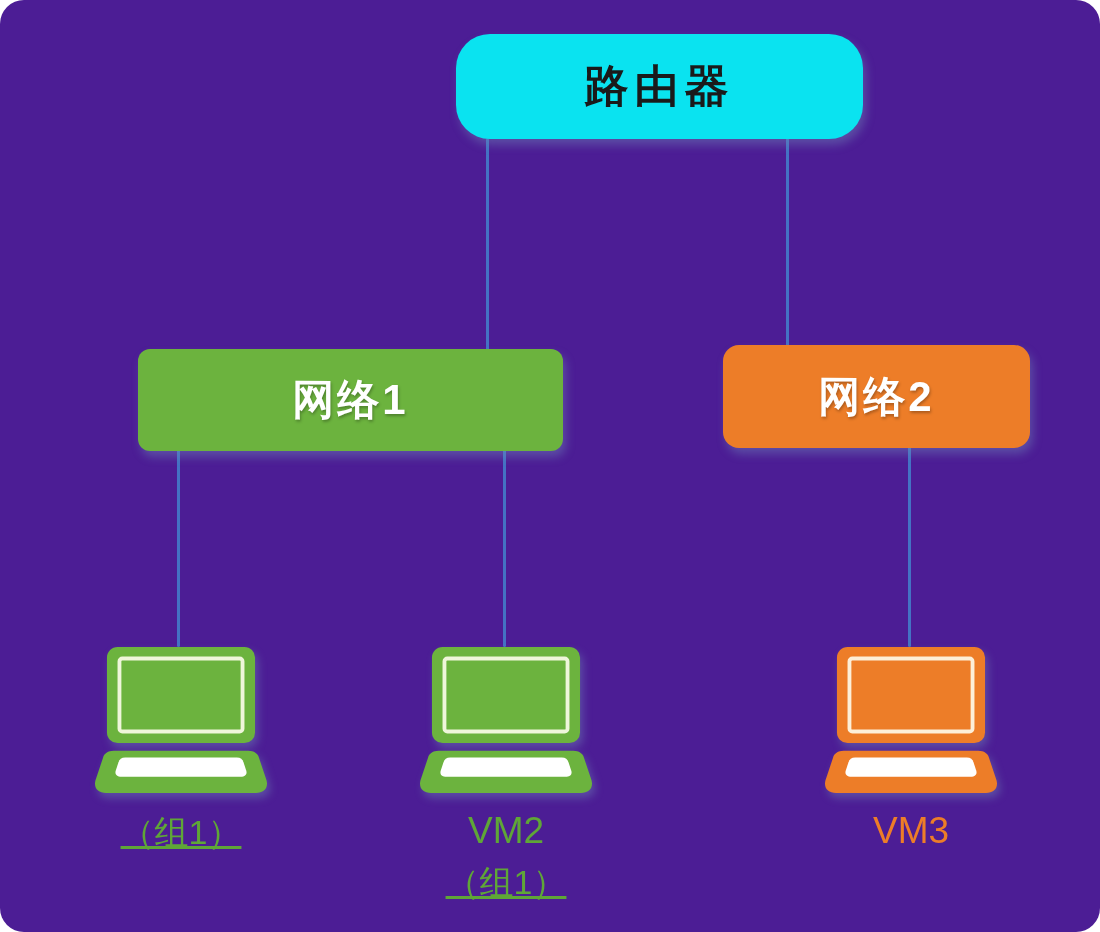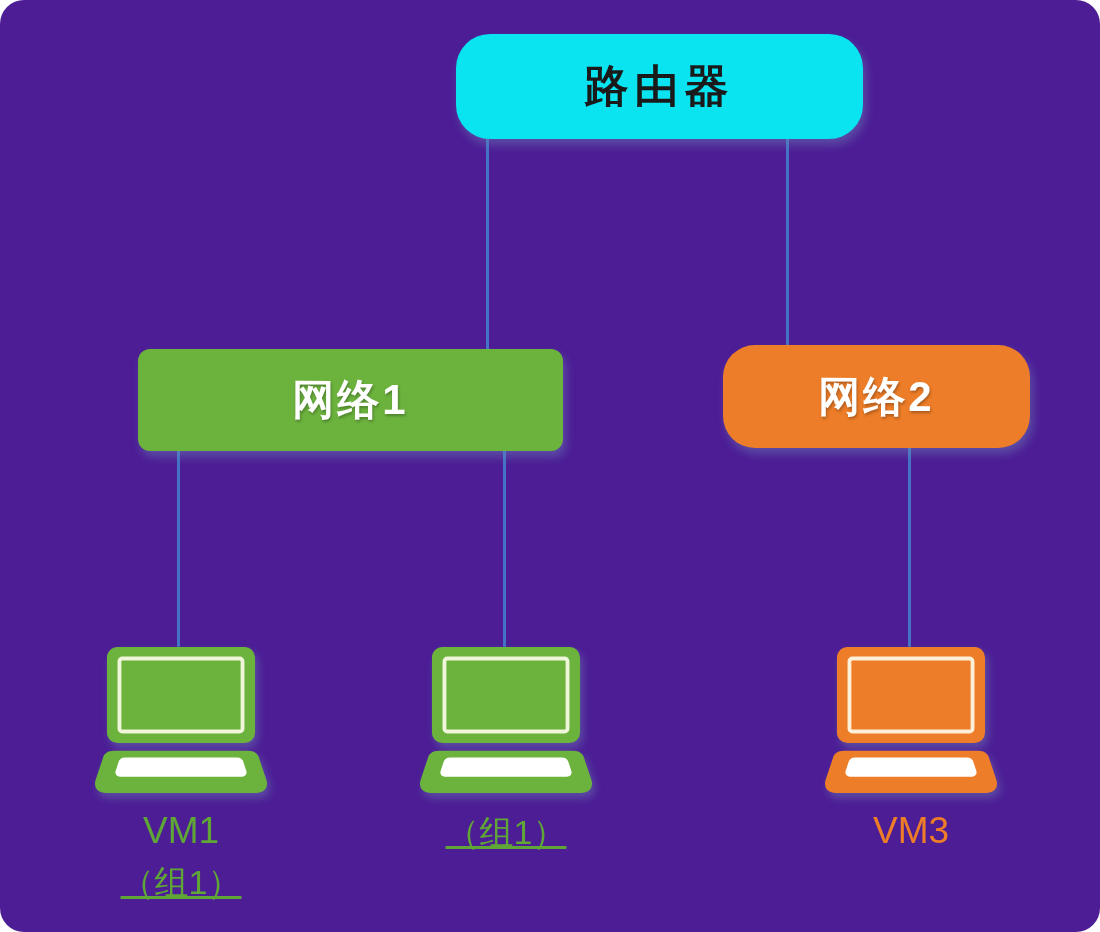--- a/index.html
+++ b/index.html
@@ -34,21 +34,21 @@
     left: 456px; top: 34px; width: 407px; height: 105px;
     border-radius: 34px; font-size: 44px; letter-spacing: 6px;
   }
   .node-net1 {
     left: 138px; top: 349px; width: 425px; height: 102px;
     border-radius: 12px; font-size: 42px; letter-spacing: 3px;
     text-shadow: 1px 2px 3px rgba(0,0,0,0.28);
   }
   .node-net2 {
     left: 723px; top: 345px; width: 307px; height: 103px;
-    border-radius: 32px; font-size: 42px; letter-spacing: 3px;
+    border-radius: 16px; font-size: 42px; letter-spacing: 3px;
     text-shadow: 1px 2px 3px rgba(0,0,0,0.28);
   }
 
   
   .laptop {
     position: absolute;
     width: 180px; height: 150px;
   }
   .laptop svg {
     width: 100%; height: 100%;
@@ -115,25 +115,25 @@
   <div class="laptop laptop-vm3">
     <svg viewBox="0 0 180 156">
       <rect x="13" y="2" width="154" height="100" rx="11" fill="#ed7d28"></rect>
       <rect x="26" y="14" width="128" height="76" rx="3" fill="none" stroke-width="4" stroke="#fdefd8"></rect>
       <path d="M20 110 L160 110 C166 110 170 113 171 117 L179 141 C181 149 176 154 168 154 L12 154 C4 154 -1 149 1 141 L9 117 C10 113 14 110 20 110 Z" fill="#ed7d28"></path>
       <path d="M32 117 L148 117 C152 117 154 119 155 122 L158 131 C159 135 156 137 152 137 L28 137 C24 137 21 135 22 131 L25 122 C26 119 28 117 32 117 Z" fill="#ffffff"></path>
     </svg>
   </div>
 
   <div class="vm-label vm-label-vm1" style="color: rgb(95, 166, 55);">
-    <div class="vm-name">VM1</div>
     <div class="vm-group">（组1）</div>
   </div>
 
   <div class="vm-label vm-label-vm2" style="color: rgb(95, 166, 55);">
+    <div class="vm-name">VM2</div>
     <div class="vm-group">（组1）</div>
   </div>
 
   <div class="vm-label vm-label-vm3" style="color: rgb(237, 125, 40);">
     <div class="vm-name">VM3</div>
   </div>
 
 </div>
 
 </body></html>

